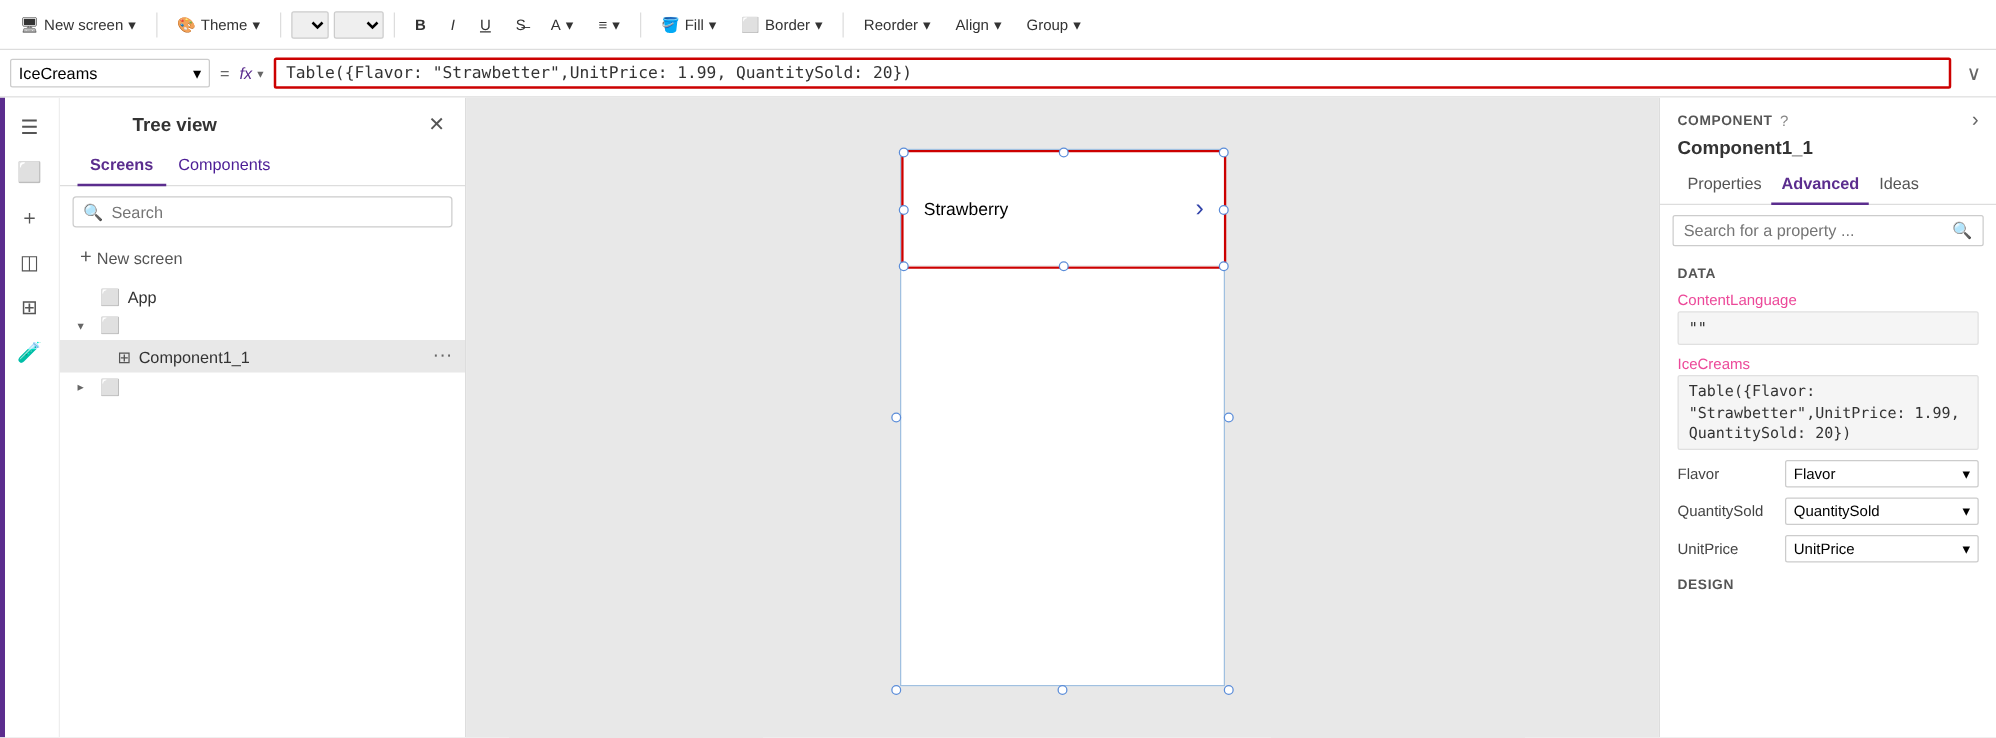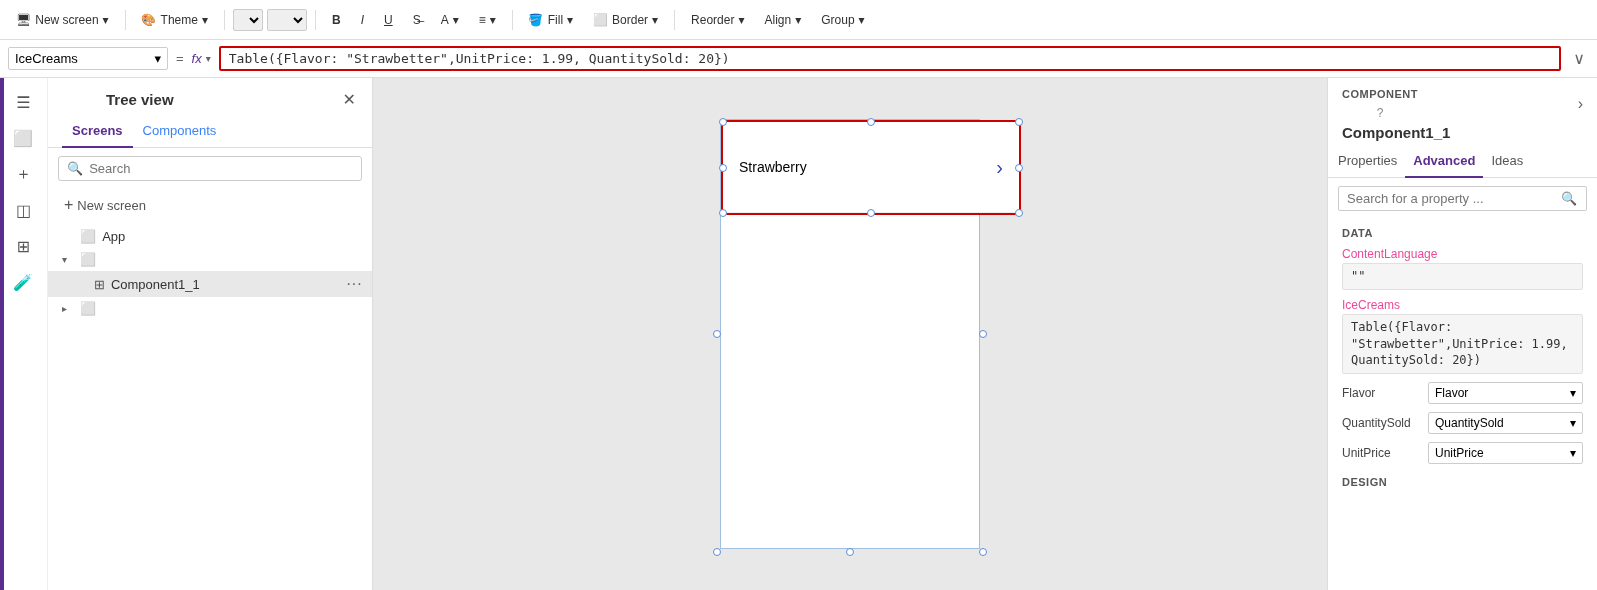--- a/index.html
+++ b/index.html
@@ -97,21 +97,21 @@
 
     .sidebar-tabs {
       display: flex;
       gap: 0;
       padding: 0 14px;
       border-bottom: 1px solid #ddd;
     }
     .sidebar-tab {
       padding: 6px 10px 8px;
       font-size: 13px;
-      color: #3b82f6;
+      color: #4c1d95;
       cursor: pointer;
       border-bottom: 2px solid transparent;
       margin-bottom: -1px;
     }
     .sidebar-tab.active {
       color: #5b2d8e;
       border-bottom: 2px solid #5b2d8e;
       font-weight: 600;
     }
 
@@ -177,21 +177,21 @@
     .handle {
       width: 8px; height: 8px;
       background: #fff;
       border: 1.5px solid #5b8dd9;
       border-radius: 50%;
       position: absolute;
     }
     .canvas-selected-item {
       position: absolute;
       top: 0; left: 0;
-      width: 300px;
+      width: 260px;
       height: 95px;
       border: 2px solid #c00;
     }
     .canvas-list-item {
       display: flex; align-items: center; justify-content: space-between;
       padding: 12px 16px;
       border-bottom: 1px solid #eee;
       background: #fff;
       font-size: 14px;
     }
@@ -204,35 +204,35 @@
       border-left: 1px solid #ddd;
       display: flex;
       flex-direction: column;
       flex-shrink: 0;
     }
     .right-panel-header {
       padding: 10px 14px 4px;
       display: flex; align-items: center; justify-content: space-between;
     }
     .right-panel-title-row {
-      display: flex; align-items: center; gap: 6px; flex-direction: column;
+      display: flex; align-items: center; gap: 6px;
     }
     .component-label {
       font-size: 11px; font-weight: 700; color: #555; letter-spacing: 0.5px;
     }
     .help-icon { color: #888; font-size: 12px; cursor: pointer; }
     .expand-btn { background: none; border: none; cursor: pointer; color: #666; font-size: 16px; }
     .component-name {
       padding: 0 14px 6px;
       font-size: 15px; font-weight: 600; color: #333;
     }
     .right-tabs {
       display: flex;
       border-bottom: 1px solid #ddd;
-      padding: 0 2px;
+      padding: 0 14px;
     }
     .right-tab {
       padding: 6px 8px 8px;
       font-size: 13px;
       color: #555;
       cursor: pointer;
       border-bottom: 2px solid transparent;
       margin-bottom: -1px;
     }
     .right-tab.active {

